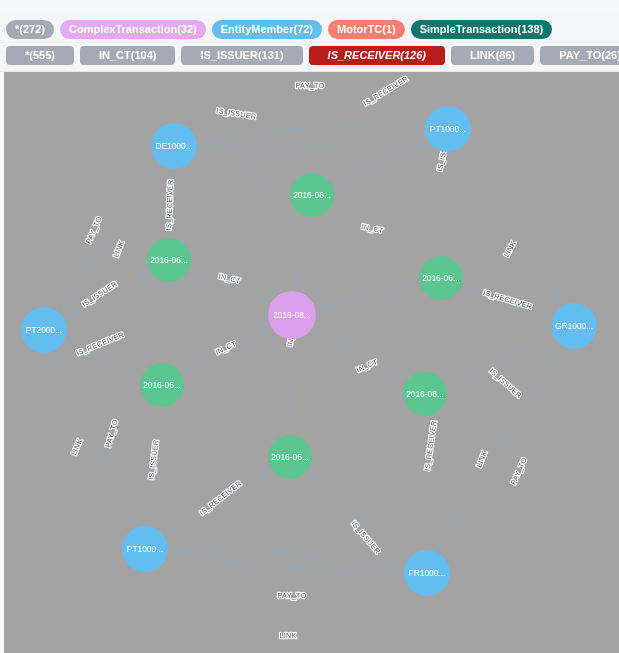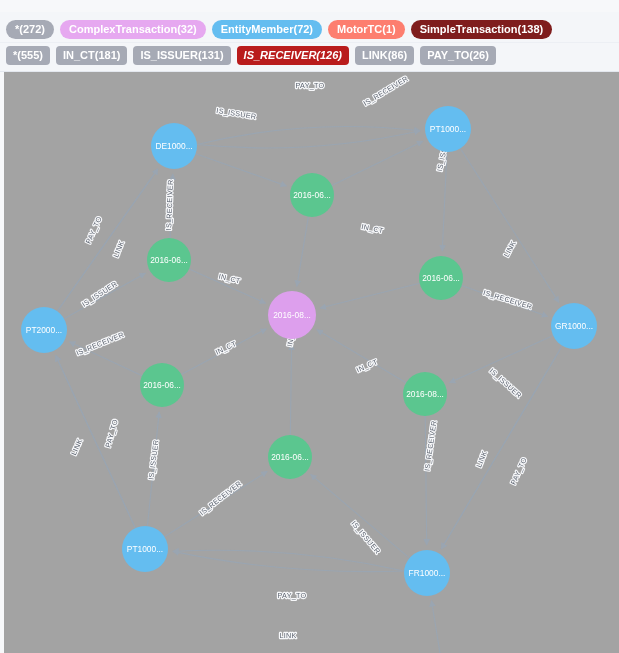--- a/index.html
+++ b/index.html
@@ -45,21 +45,21 @@
     color: #ffffff;
     font-size: 11px;
     font-weight: bold;
     white-space: nowrap;
     letter-spacing: 0px;
     cursor: pointer;
     line-height: 19px;
   }
   .pill.rel {
     border-radius: 4px;
-    padding: 0 7px;
+    padding: 0 19px;
   }
 
   
   #canvas {
     position: absolute;
     left: 4px; top: 62px;
     width: 619px; height: 591px;
     background: #a3a3a3;
     overflow: hidden;
   }
@@ -94,25 +94,25 @@
 <body>
 
 <div id="app">
 
   <div id="legend">
     <div class="legend-row" id="legend-nodes">
         <div class="pill" style="background: rgb(166, 170, 181);">*(272)</div>
         <div class="pill" style="background: rgb(230, 168, 240);">ComplexTransaction(32)</div>
         <div class="pill" style="background: rgb(100, 189, 240);">EntityMember(72)</div>
         <div class="pill" style="background: rgb(253, 126, 111);">MotorTC(1)</div>
-        <div class="pill" style="background: #7f1d1d;">SimpleTransaction(138)</div>
+        <div class="pill" style="background: #0f766e;">SimpleTransaction(138)</div>
       </div>
     <div class="legend-row second" id="legend-rels">
         <div class="pill rel" style="background: rgb(166, 170, 181);">*(555)</div>
-        <div class="pill rel" style="background: rgb(166, 170, 181);">IN_CT(181)</div>
+        <div class="pill rel" style="background: rgb(166, 170, 181);">IN_CT(104)</div>
         <div class="pill rel" style="background: rgb(166, 170, 181);">IS_ISSUER(131)</div>
         <div class="pill rel" style="background: #b91c1c; font-style: italic;">IS_RECEIVER(126)</div>
         <div class="pill rel" style="background: rgb(166, 170, 181);">LINK(86)</div>
         <div class="pill rel" style="background: rgb(166, 170, 181);">PAY_TO(26)</div>
       </div>
   </div>
 
   <div id="canvas">
     <svg id="graph" width="619" height="591" viewBox="0 0 619 591">
       <defs>

